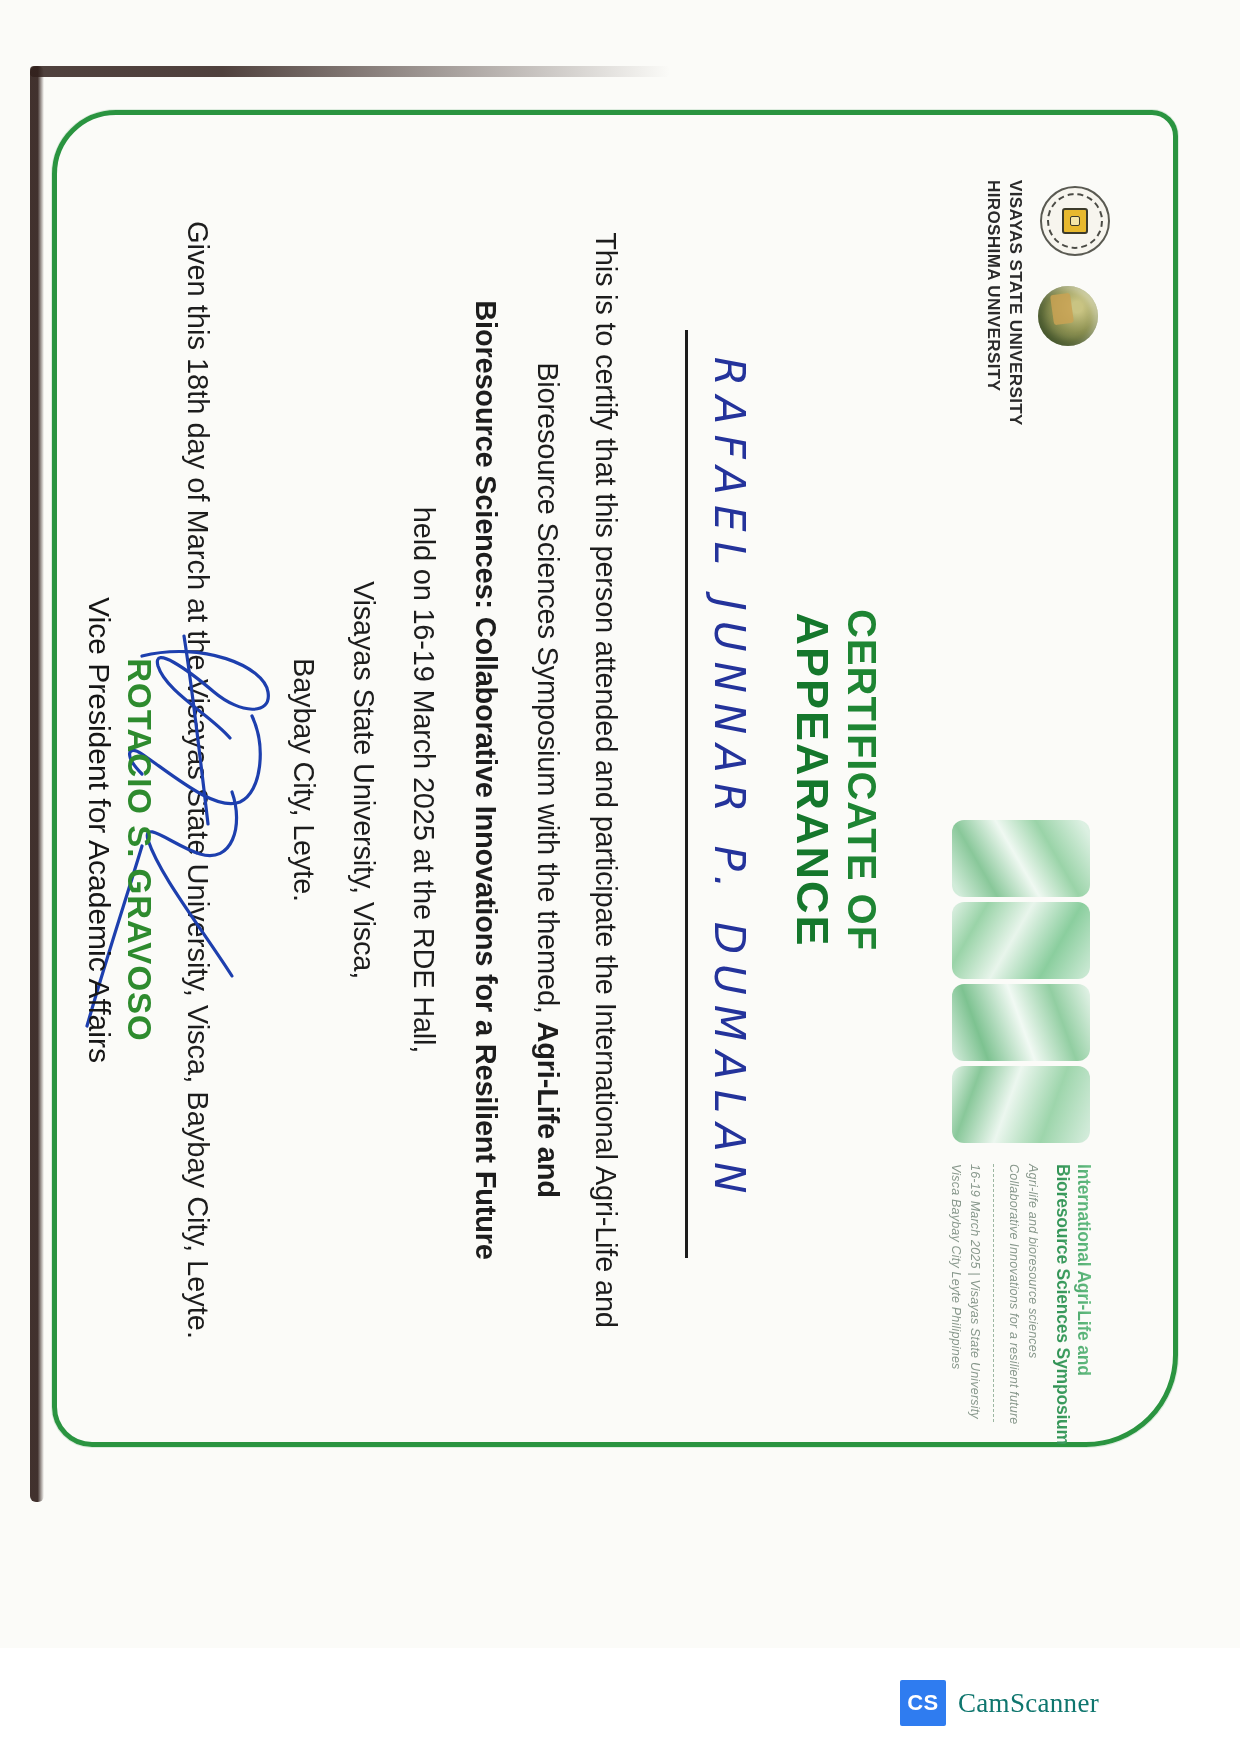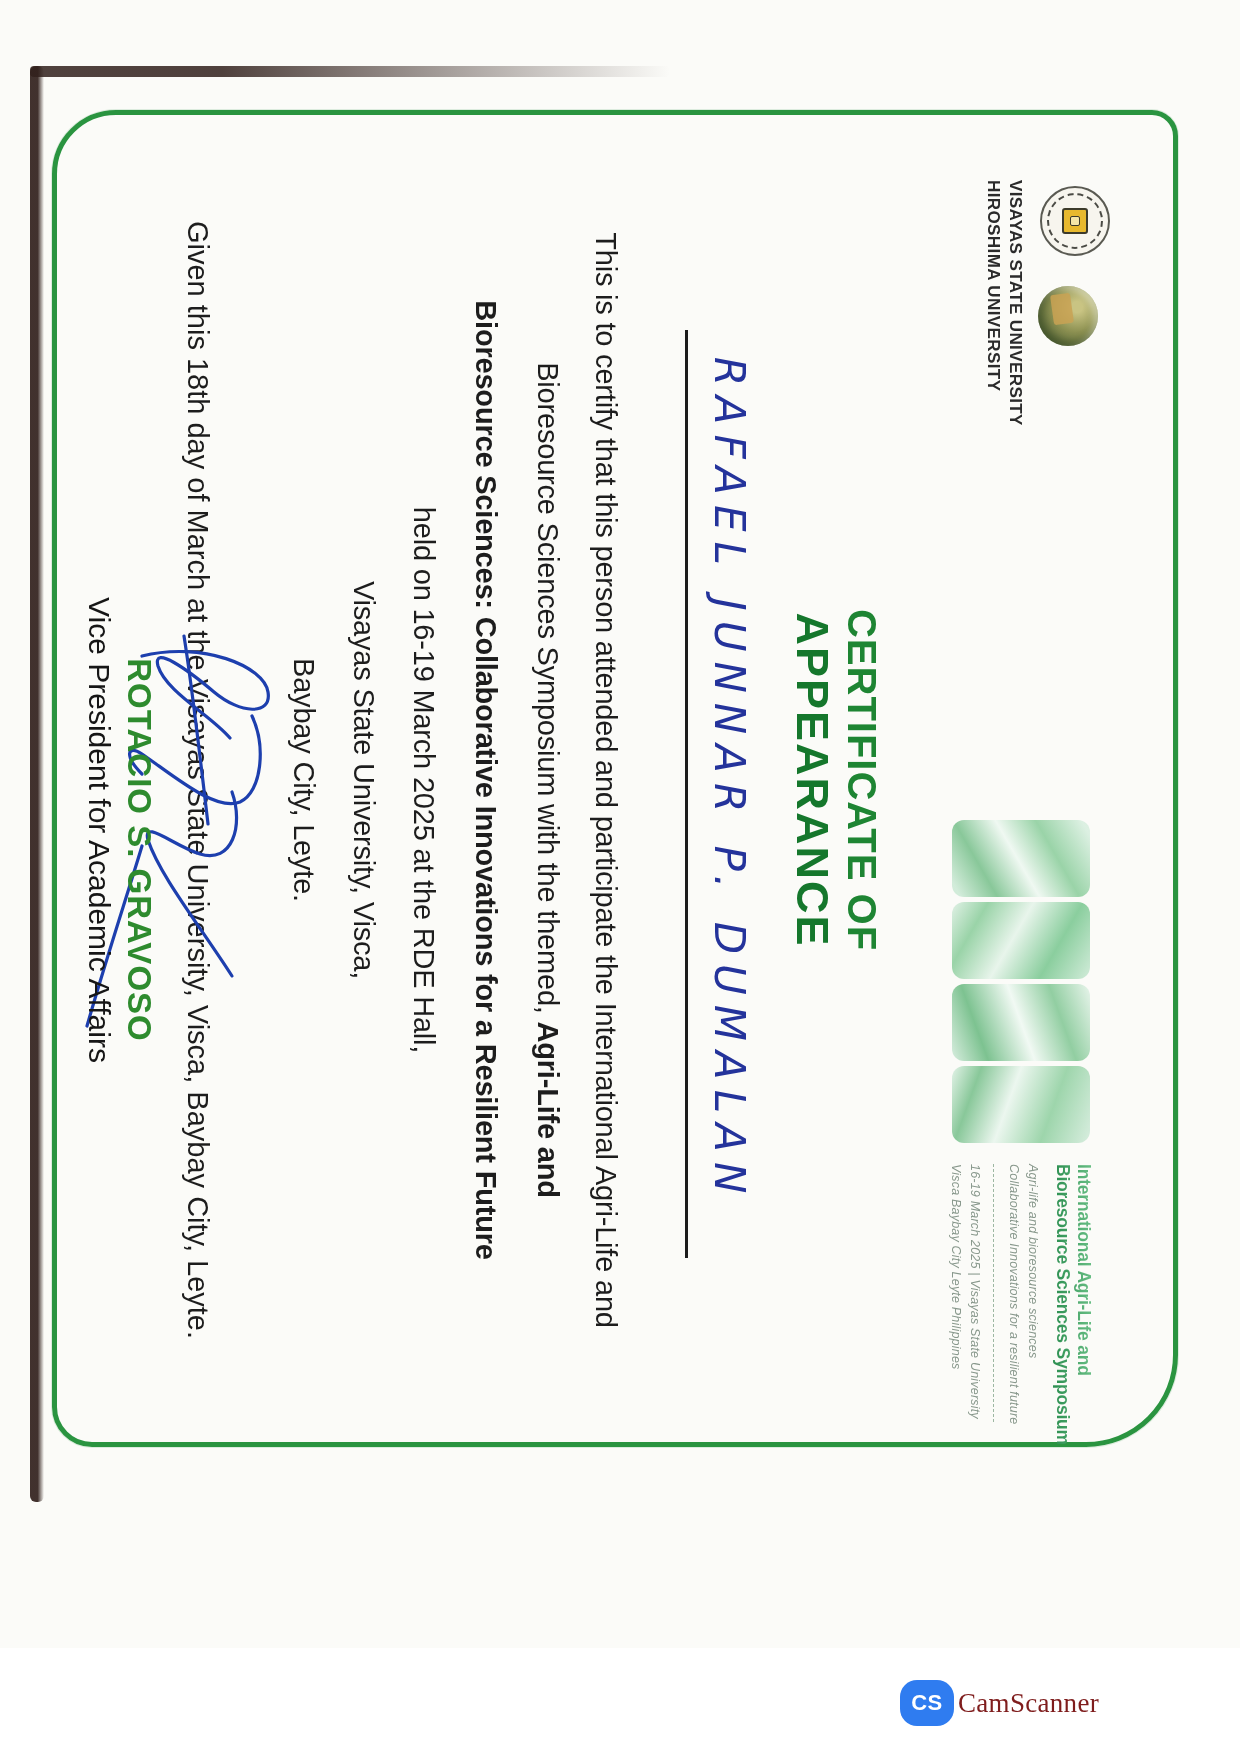--- a/index.html
+++ b/index.html
@@ -87,26 +87,26 @@
     position:absolute;left:30px;top:66px;width:14px;height:1436px;
     background:linear-gradient(90deg,#31201c 55%,rgba(49,32,28,0));border-radius:6px;opacity:.92;
   }
   .scan-edge-top{
     position:absolute;left:30px;top:66px;width:640px;height:11px;
     background:linear-gradient(90deg,#31201c 30%,rgba(49,32,28,0));opacity:.85;border-radius:4px;
   }
   
   .footer-bar{position:absolute;left:0;top:1648px;width:1240px;height:107px;background:#ffffff;}
   .cs-badge{
-    position:absolute;left:900px;top:1680px;width:54px;height:46px;border-radius:17px;
+    position:absolute;left:900px;top:1680px;width:46px;height:46px;border-radius:2px;
     background:#2f7cf0;color:#fff;font-weight:800;font-size:22px;
     display:flex;align-items:center;justify-content:center;letter-spacing:.5px;
   }
   .cs-text{
-    position:absolute;left:958px;top:1688px;font-size:27px;color:#7f1d1d;
+    position:absolute;left:958px;top:1688px;font-size:27px;color:#0f766e;
     font-family:"Liberation Serif",serif;font-weight:500;letter-spacing:.3px;
   }
 </style>
 </head>
 <body>
 
 <div class="scan-edge-left"></div>
 <div class="scan-edge-top"></div>
 
 <div id="cert">

